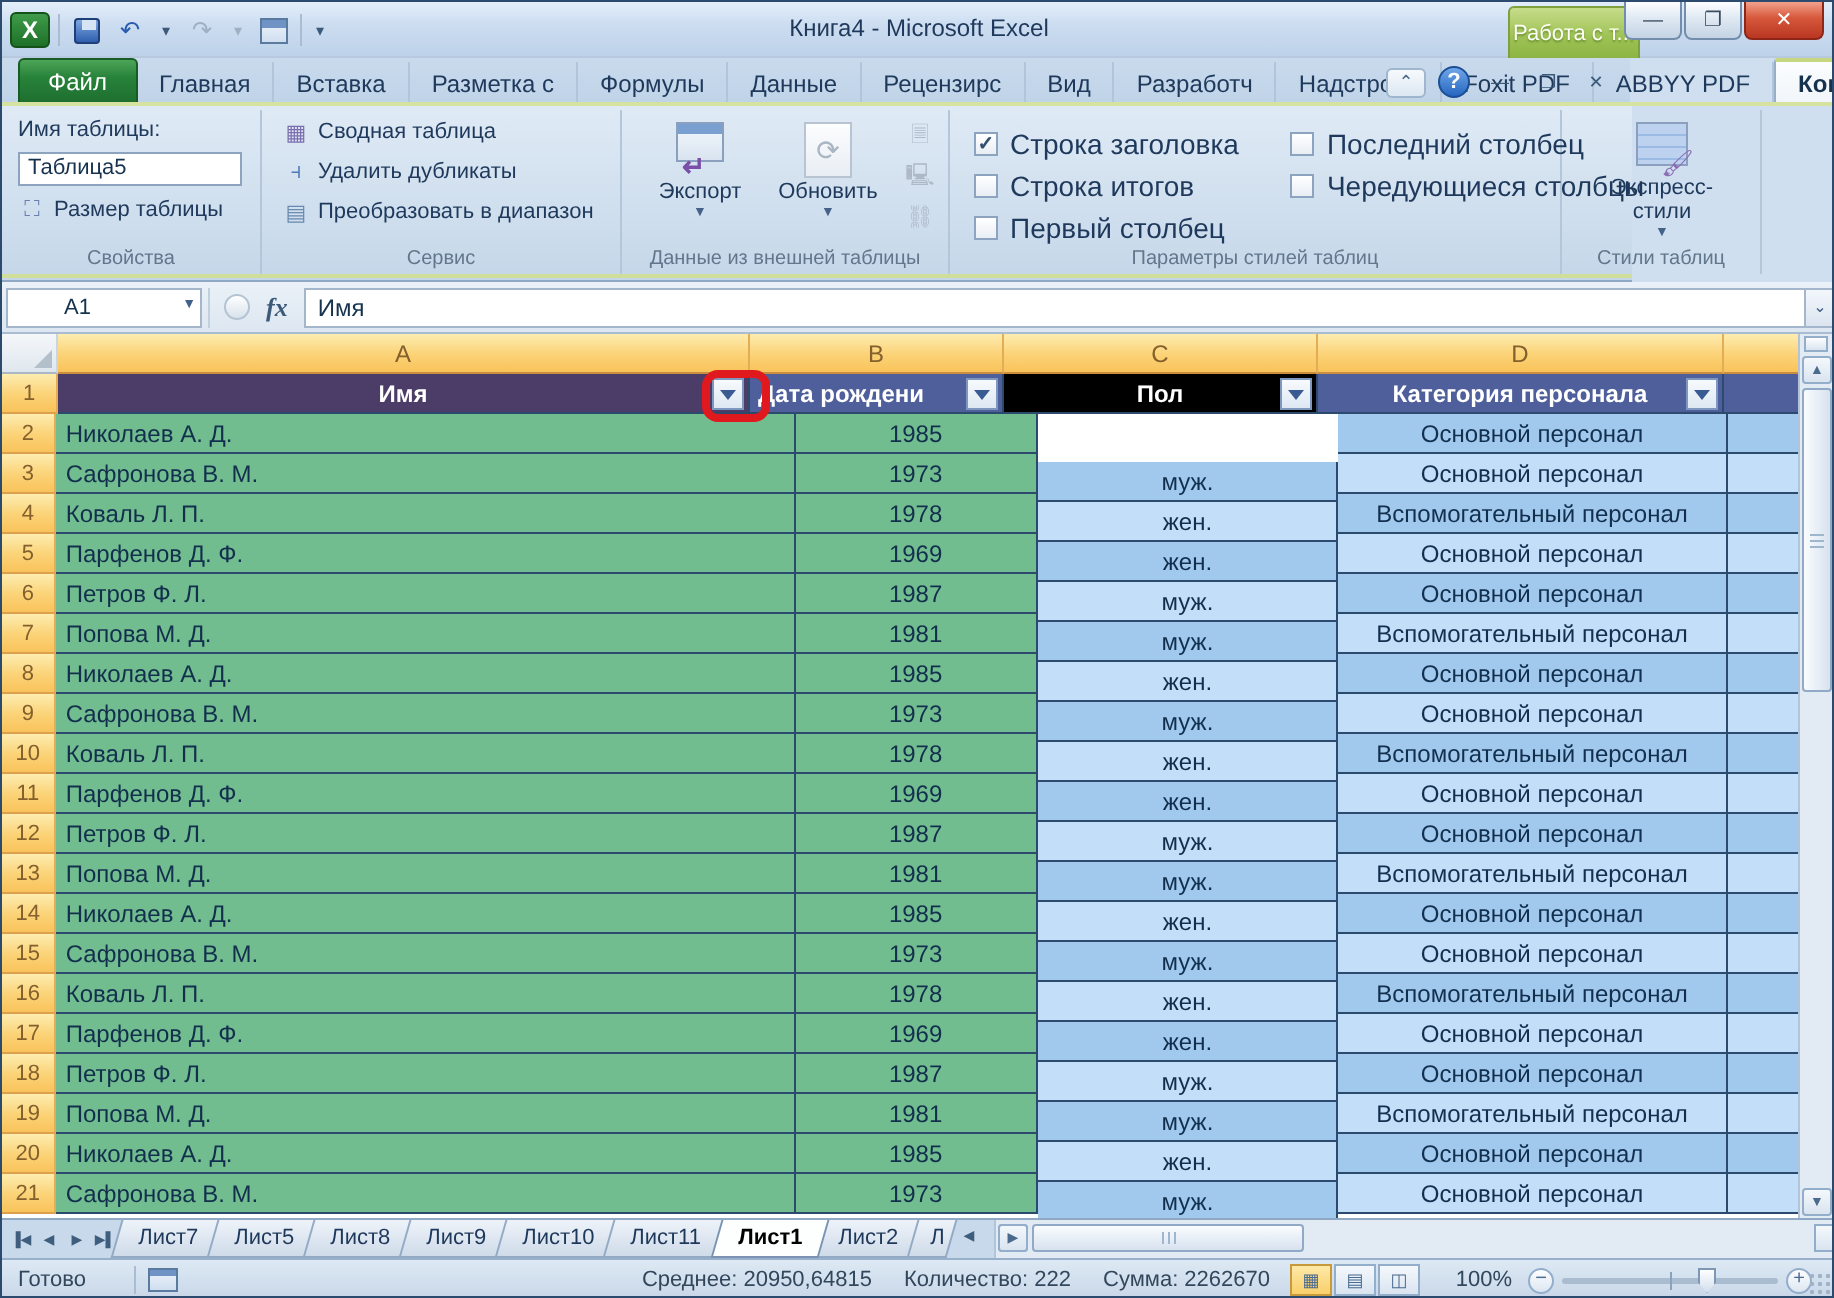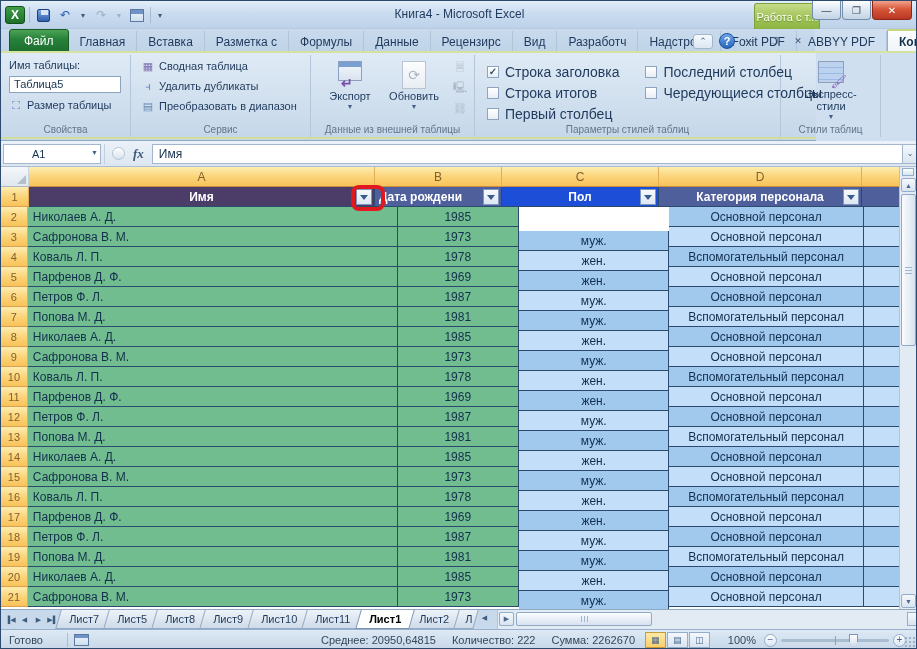--- a/index.html
+++ b/index.html
@@ -132,21 +132,21 @@
   .cell.c { width:157px;margin-top:24px; }
   .cell.d { width:203px; }
   .cell.e { width:39px; border-right:none; }
   .grid-row .a, .grid-row .b { background:#72bd8f; }
   .grid-row.band-even .c, .grid-row.band-even .d, .grid-row.band-even .e { background:#a1c9ee; }
   .grid-row.band-odd  .c, .grid-row.band-odd  .d, .grid-row.band-odd  .e { background:#c2def8; }
   .hcell { height:20px; position:relative; border-right:1px solid #2c4a6d; border-bottom:1px solid #2c4a6d;
     color:#fff; font-size:12px; font-weight:bold; display:flex; align-items:center; justify-content:center; }
   .hcell.a { width:346px; background:#4b3c68; }
   .hcell.b { width:127px; background:#4e5f9c; justify-content:flex-start; padding-left:4px;align-items:center; }
-  .hcell.c { width:157px; background:#1d4ed8; }
+  .hcell.c { width:157px; background:#000000; }
   .hcell.d { width:203px; background:#4e5f9c; }
   .hcell.e { width:39px; background:#4e5f9c; border-right:none; }
   .filter-btn { position:absolute; right:2px; top:2px; width:16px; height:16px;
     background:linear-gradient(#f7fafd,#dde7f2); border:1px solid #7e97bf; display:flex; align-items:center;
     justify-content:center; }
   .filter-btn:before { content:""; border-left:4px solid transparent; border-right:4px solid transparent;
     border-top:5px solid #3a5a92; margin-top:1px; }
   .annotation { position:absolute; left:350px; top:-2px; width:34px; height:26px; border:4px solid #e0191f;
     border-radius:8px; z-index:5; pointer-events:none; }
 

